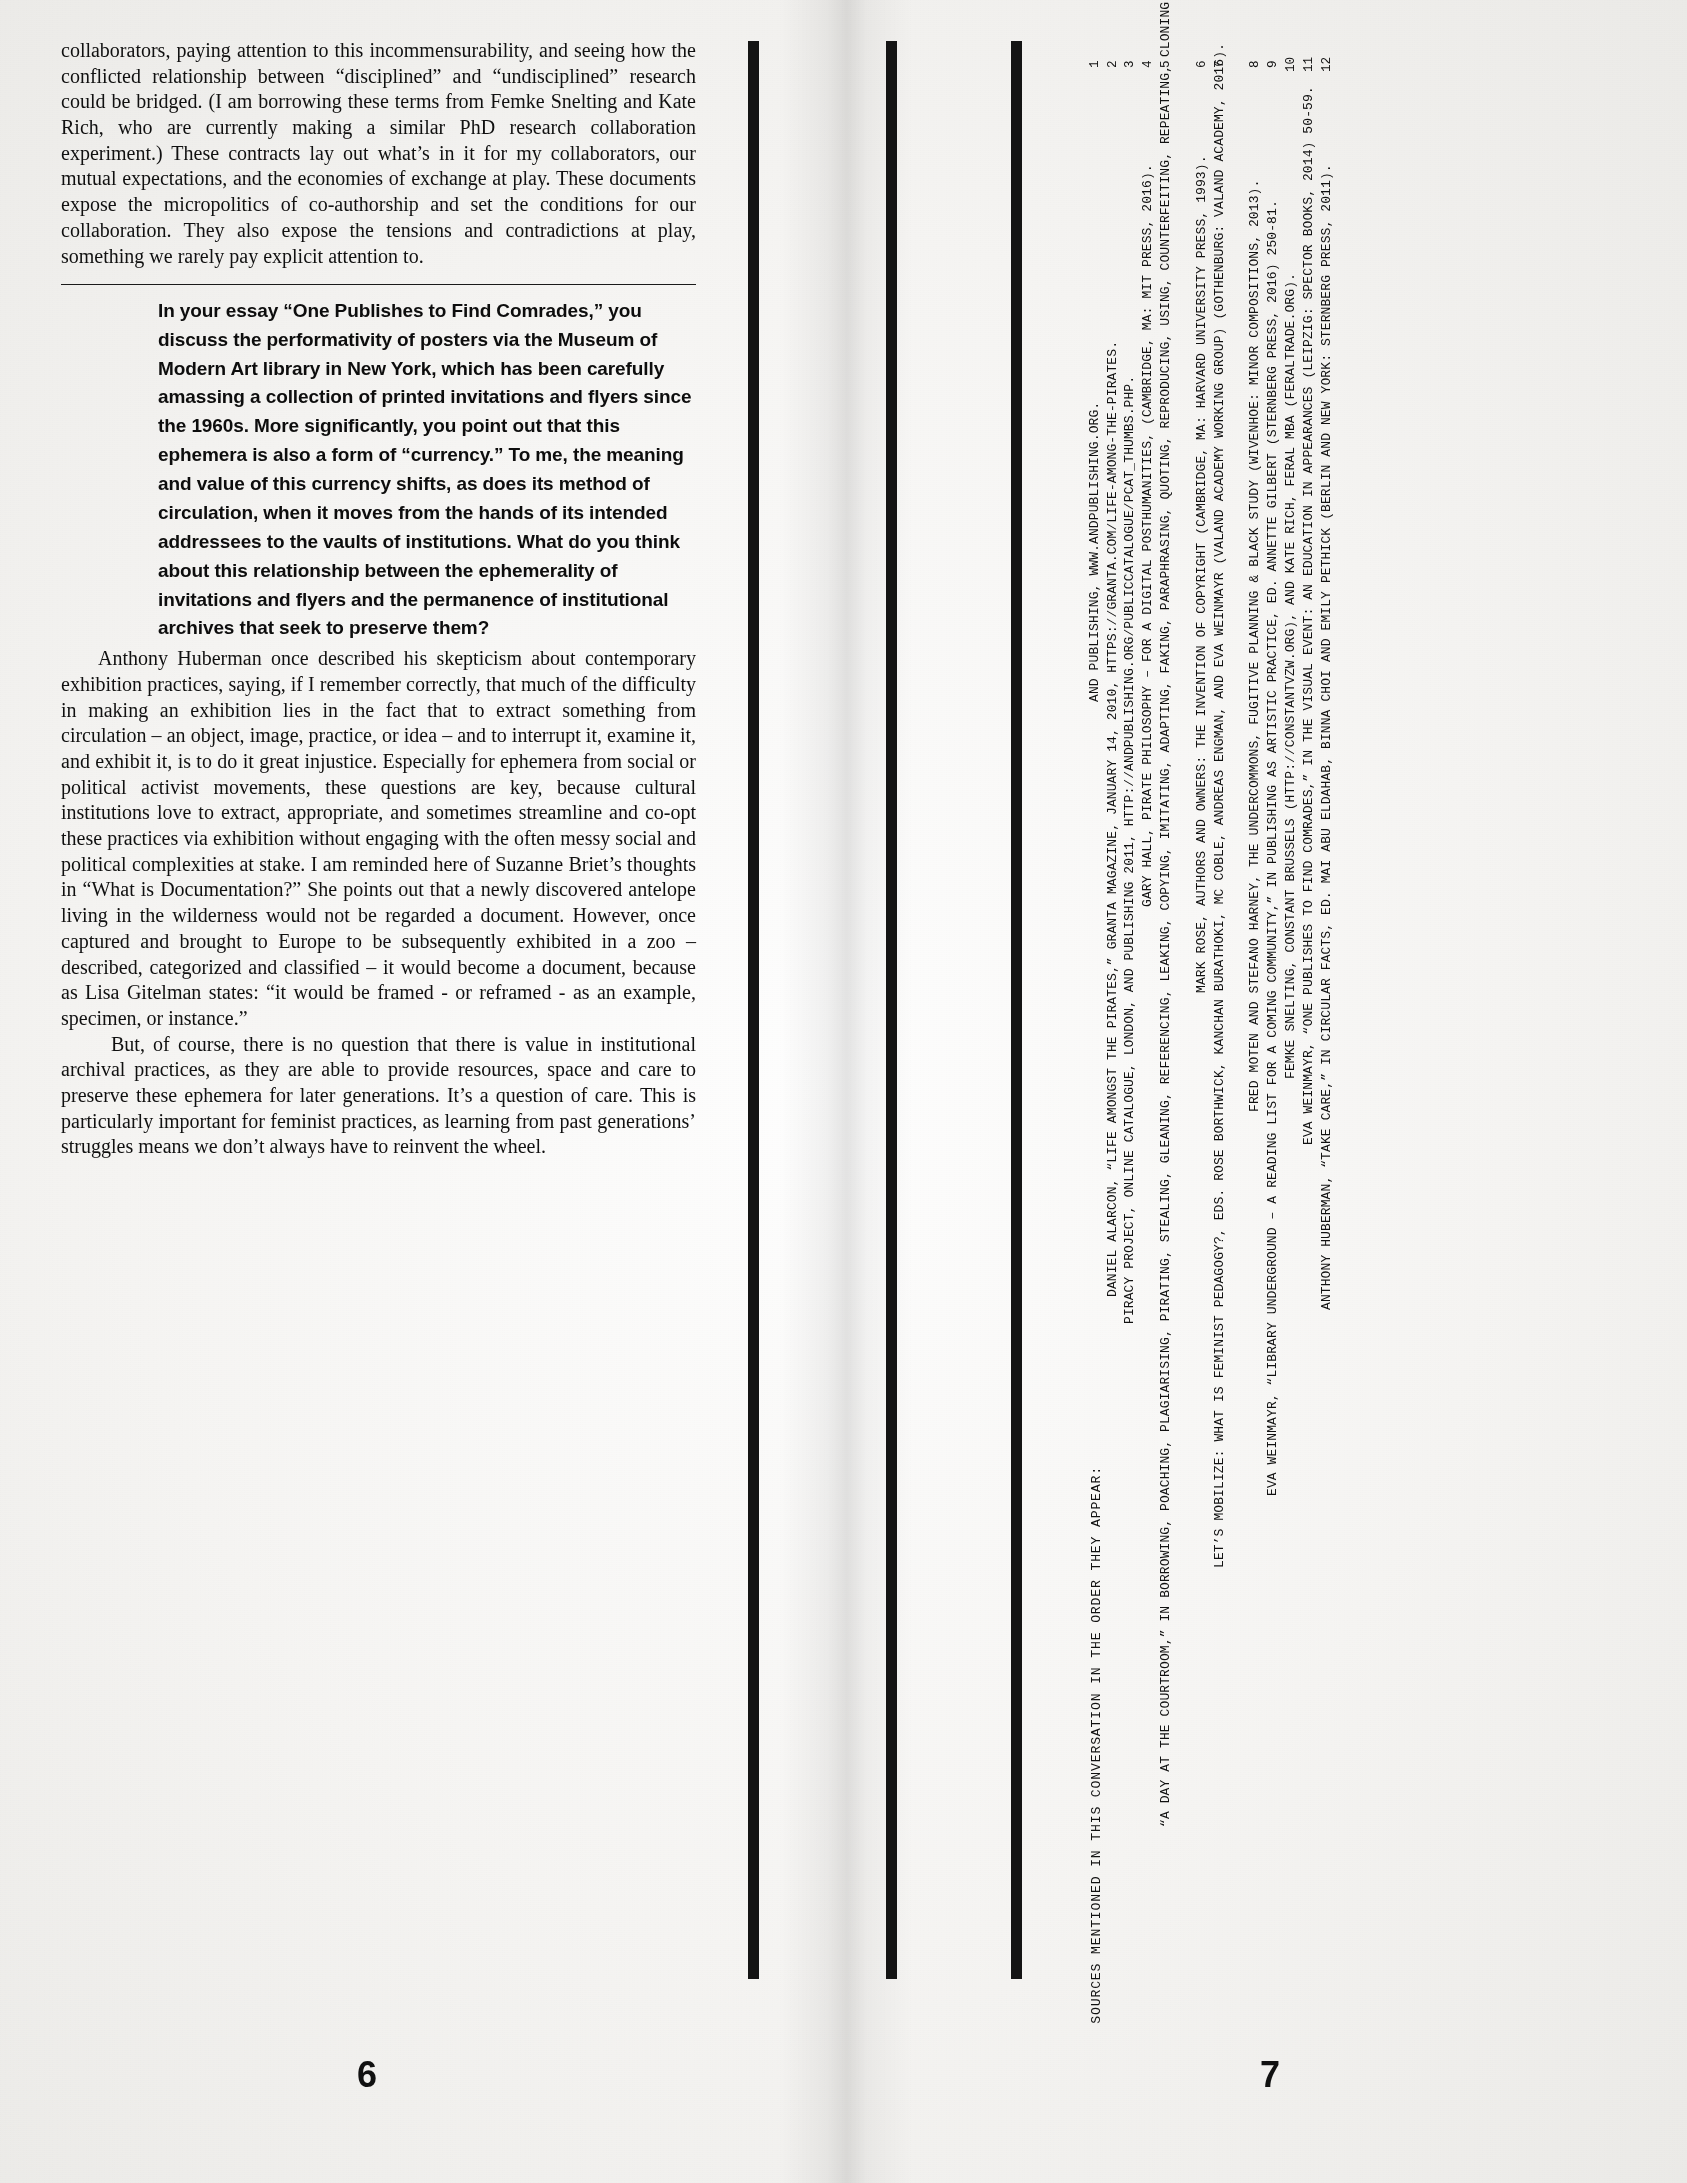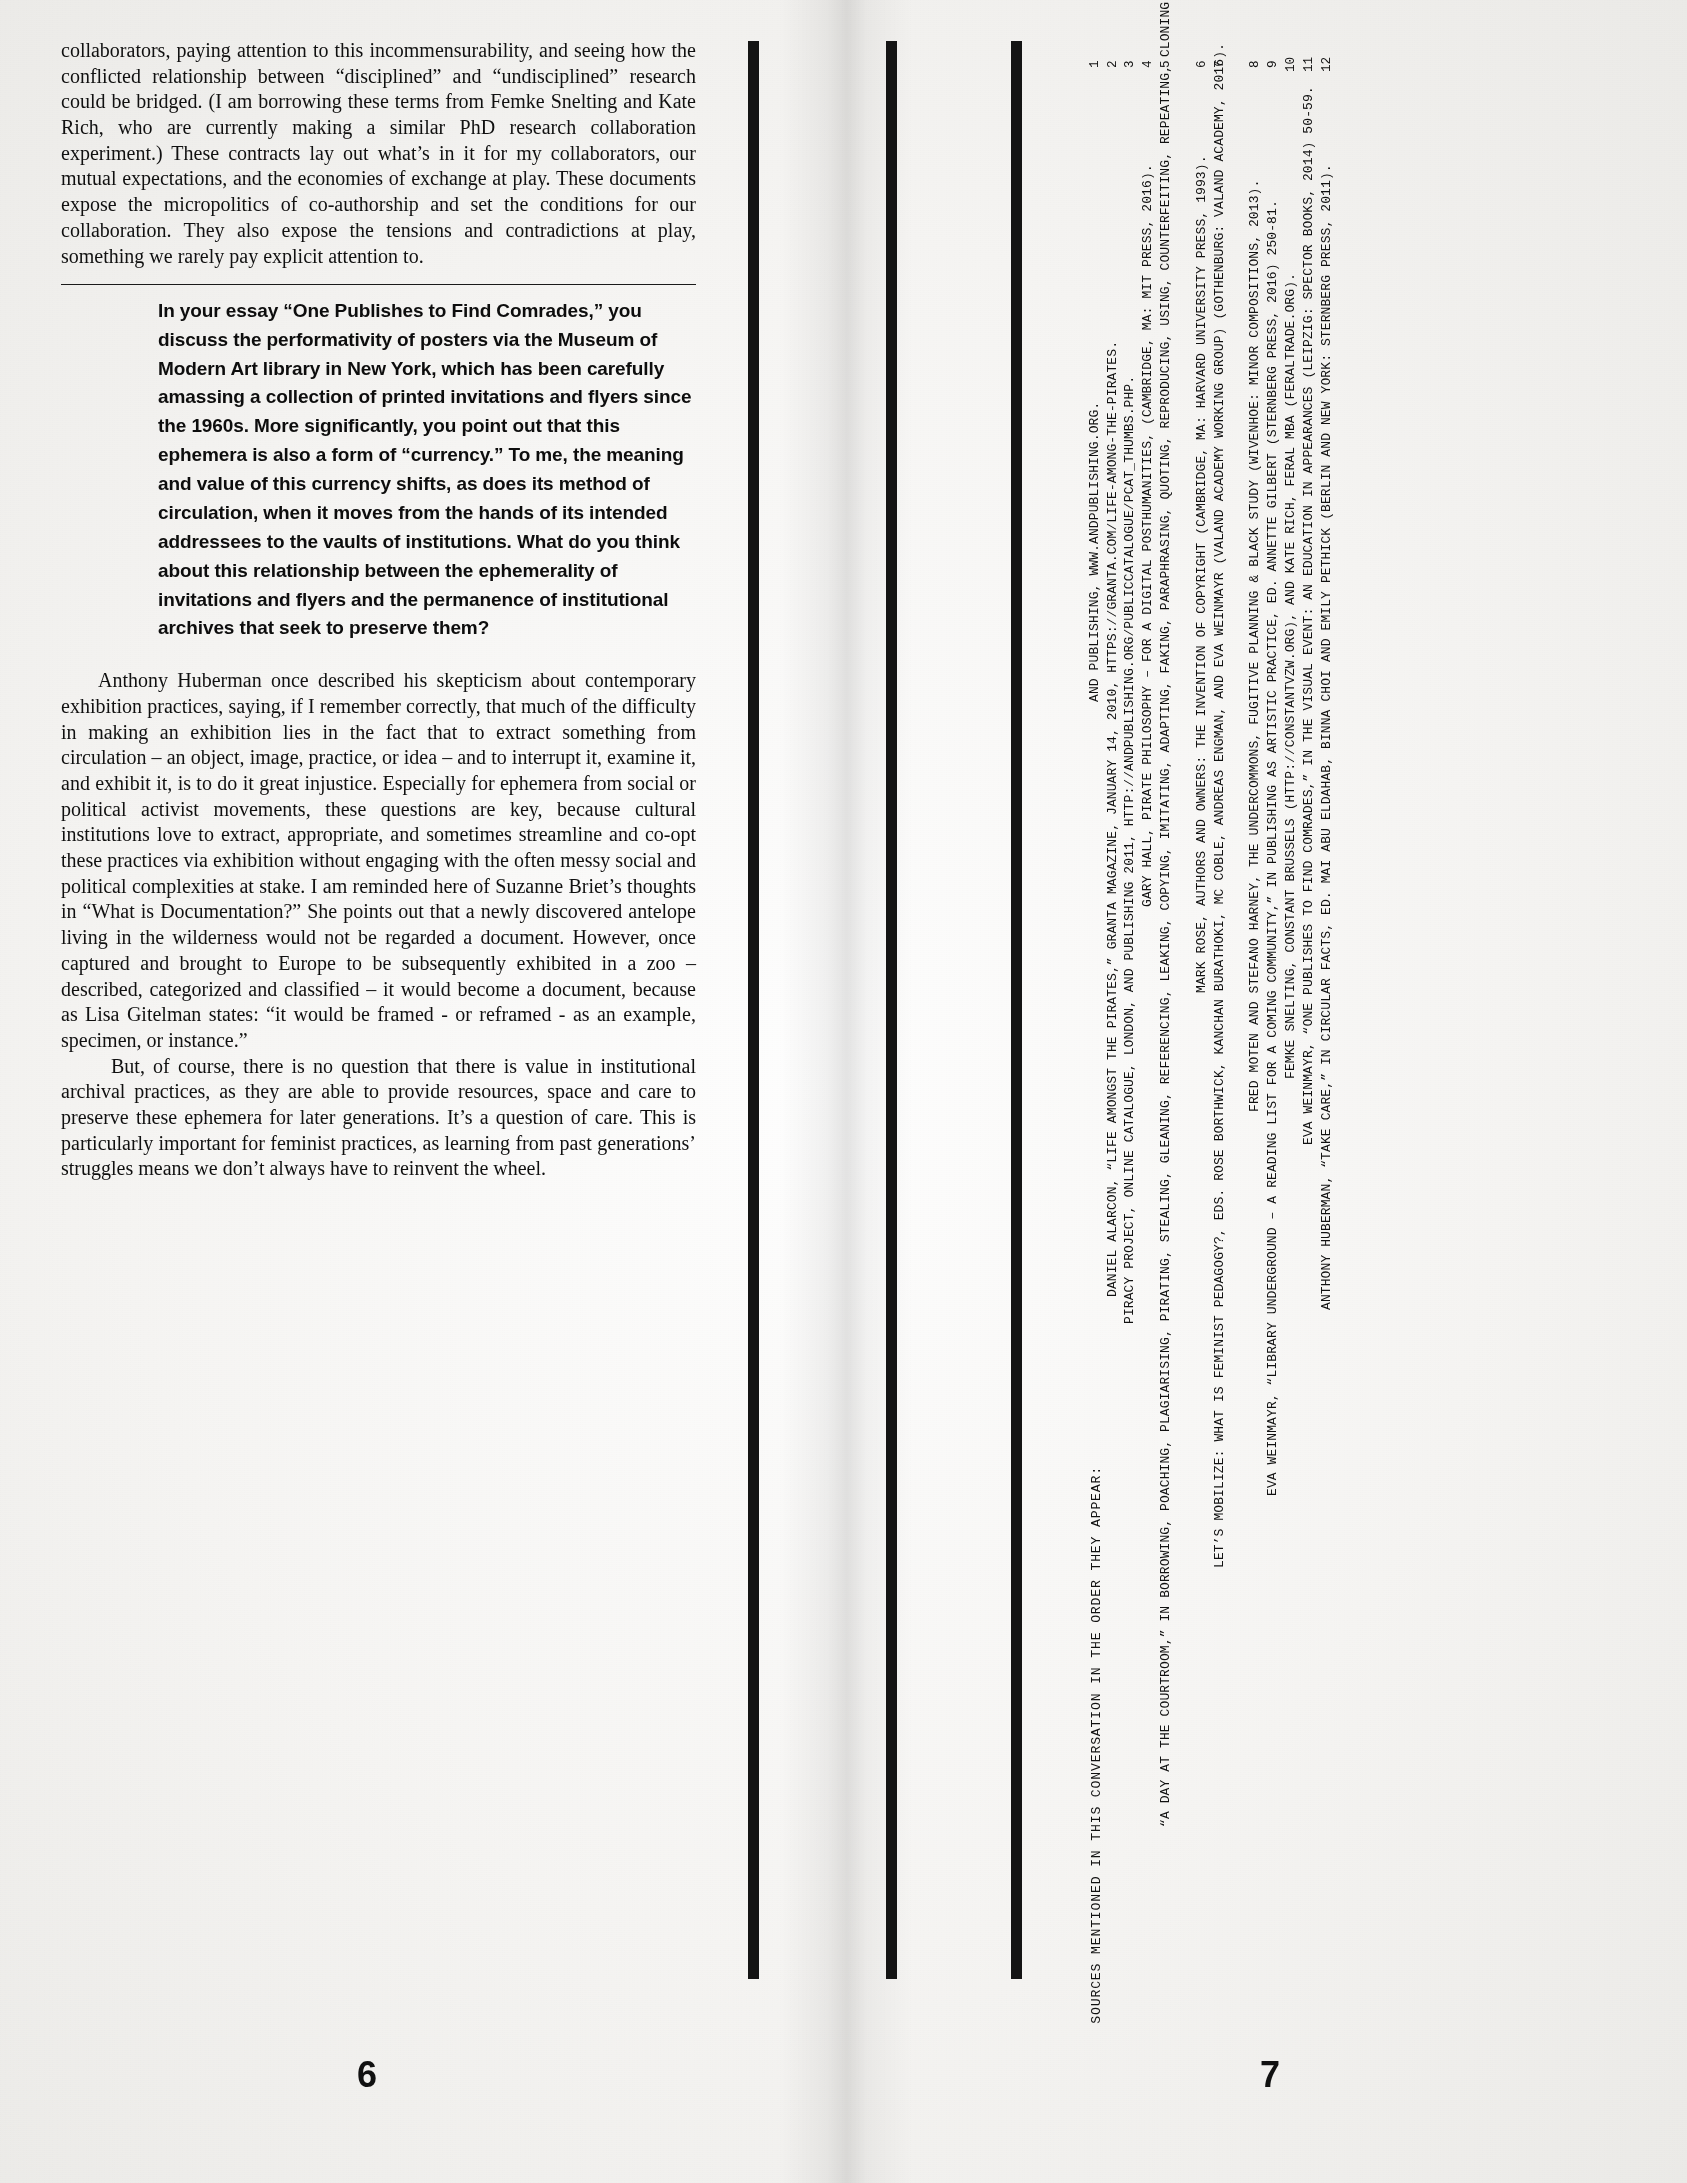--- a/index.html
+++ b/index.html
@@ -73,21 +73,21 @@
   }
   .question {
     margin-left: 97px;
     width: 537px;
     font-family: "Liberation Sans", sans-serif;
     font-weight: 700;
     font-size: 19px;
     line-height: 1.52;
     color: #0d0d0d;
     letter-spacing: -0.1px;
-    margin-bottom: 25px;
+    margin-bottom: 3px;
   }
   .page-num-left {
     position: absolute;
     left: 357px;
     top: 2054px;
     font-family: "Liberation Sans", sans-serif;
     font-weight: 700;
     font-size: 36px;
     color: #111;
   }

